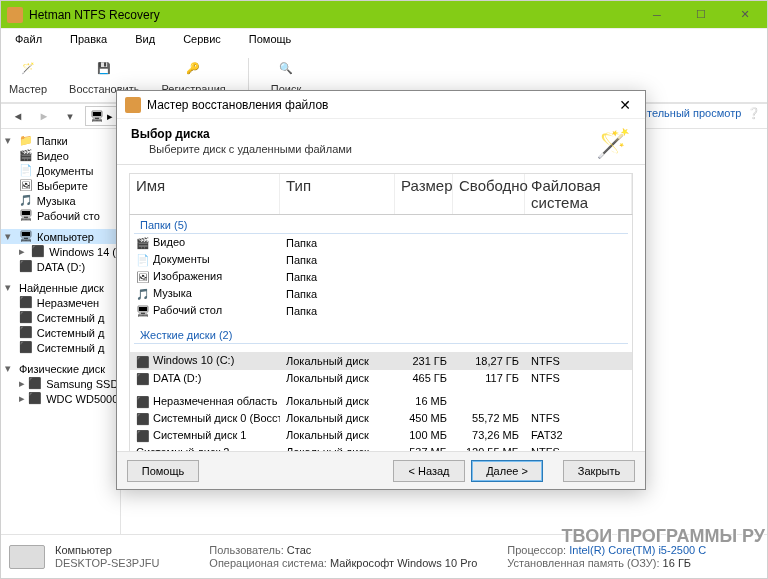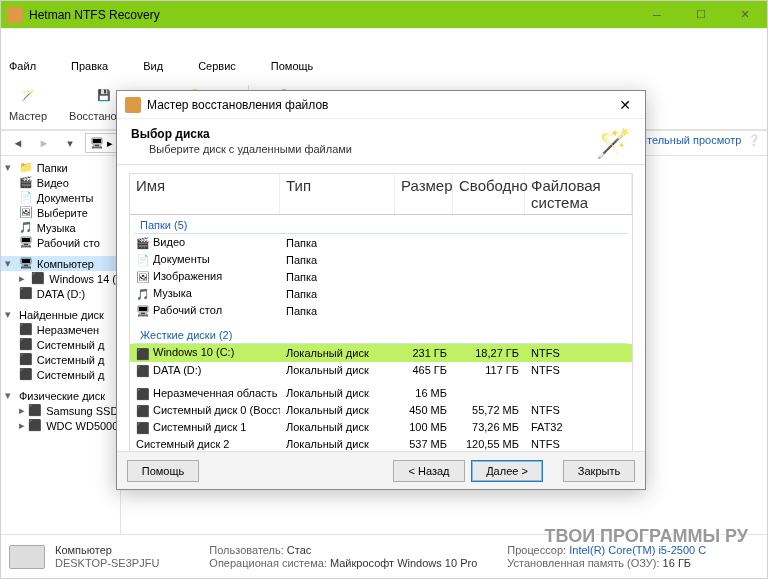--- a/index.html
+++ b/index.html
@@ -5,21 +5,21 @@
 * { box-sizing: border-box; margin: 0; padding: 0; font-family: "Segoe UI", Tahoma, sans-serif; font-size: 11px; }
 body { background: #fff; width: 768px; height: 579px; position: relative; overflow: hidden; }
 
 .main-window { width: 768px; height: 579px; border: 1px solid #d0d0d0; background: #fff; display: flex; flex-direction: column; }
 .titlebar { height: 28px; display: flex; align-items: center; padding-left: 6px; background: #84cc16; border-bottom: 1px solid #eee; }
 .titlebar .app-icon { width: 16px; height: 16px; background: #d94; margin-right: 6px; border-radius: 2px; }
 .titlebar .title { flex: 1; font-size: 12px; }
 .titlebar .win-controls { display: flex; }
 .titlebar .win-btn { width: 44px; height: 28px; display: flex; align-items: center; justify-content: center; color: #555; }
 
-.menubar { height: 20px; display: flex; align-items: center; gap: 19px; margin-top: 27px; }
+.menubar { height: 20px; display: flex; align-items: center; padding-left: 6px; gap: 12px; }
 .menubar span { padding: 2px 8px; }
 
 .toolbar { height: 54px; display: flex; align-items: center; padding-left: 8px; gap: 22px; border-bottom: 1px solid #e3e3e3; }
 .tool-item { display: flex; flex-direction: column; align-items: center; gap: 2px; font-size: 11px; color: #333; }
 .tool-item .ic { width: 24px; height: 24px; display:flex; align-items:center; justify-content:center; }
 .toolbar-sep { width: 1px; height: 36px; background: #ddd; }
 
 .address-bar { height: 26px; border-top: 1px solid #e3e3e3; border-bottom: 1px solid #e3e3e3; display: flex; align-items: center; padding: 0 6px; gap: 4px; }
 .nav-arrow { width: 22px; height: 22px; display:flex; align-items:center; justify-content:center; color:#555; }
 .address-field { flex:1; height:20px; border:1px solid #ccc; background:#fff; padding:0 4px; display:flex; align-items:center; }
@@ -58,31 +58,31 @@
 .list-header .col { padding:3px 6px; border-right:1px solid #eee; font-size:15px; color:#333; }
 .col-name { width:150px; }
 .col-type { width:115px; }
 .col-size { width:58px; text-align:right; }
 .col-free { width:72px; text-align:right; }
 .col-fs { flex:1; }
 
 .list-body { border:1px solid #ddd; border-top:none; height:242px; overflow:auto; }
 .group-hdr { color:#1a5fb4; padding:4px 6px 2px 6px; font-size:11px; border-bottom:1px solid #cfe0f3; margin:0 4px; }
 .row { display:flex; align-items:center; padding:1px 0; }
-.row.sel { background:#bef264; }
+.row.sel { background:#e5e5e5;margin-top:8px; }
 .row .col { padding:1px 6px; font-size:11px; white-space:nowrap; overflow:hidden; }
 .row .ic { width:14px; height:12px; display:inline-block; margin-right:3px; vertical-align:middle; }
 .options-link { text-align:right; padding:4px 8px 0 0; }
 
 .dlg-footer { height:38px; border-top:1px solid #e0e0e0; display:flex; align-items:center; padding:0 10px; gap:6px; background:#f4f4f4; }
 .dlg-footer .spacer { flex:1; }
 .btn { min-width:72px; height:22px; background:#e9e9e9; border:1px solid #adadad; font-size:11px; padding:0 10px; cursor:pointer; }
 .btn.primary { border:1px solid #2a7ab8; box-shadow:0 0 0 1px #7bbef0 inset; }
 
-.watermark { position:absolute; right:20px; bottom:32px; font-size:18px; font-weight:bold; color:#999; font-family:Arial; letter-spacing:0; text-shadow:1px 1px 0 #fff,-1px -1px 0 #fff; z-index:20; pointer-events:none; }
+.watermark { position:absolute; right:3px; bottom:32px; font-size:18px; font-weight:bold; color:#999; font-family:Arial; letter-spacing:0; text-shadow:1px 1px 0 #fff,-1px -1px 0 #fff; z-index:20; pointer-events:none; }
 </style>
 </head>
 <body>
 
 <div class="main-window">
   <div class="titlebar">
     <span class="app-icon"></span>
     <span class="title">Hetman NTFS Recovery</span>
     <div class="win-controls">
       <div class="win-btn">─</div>

